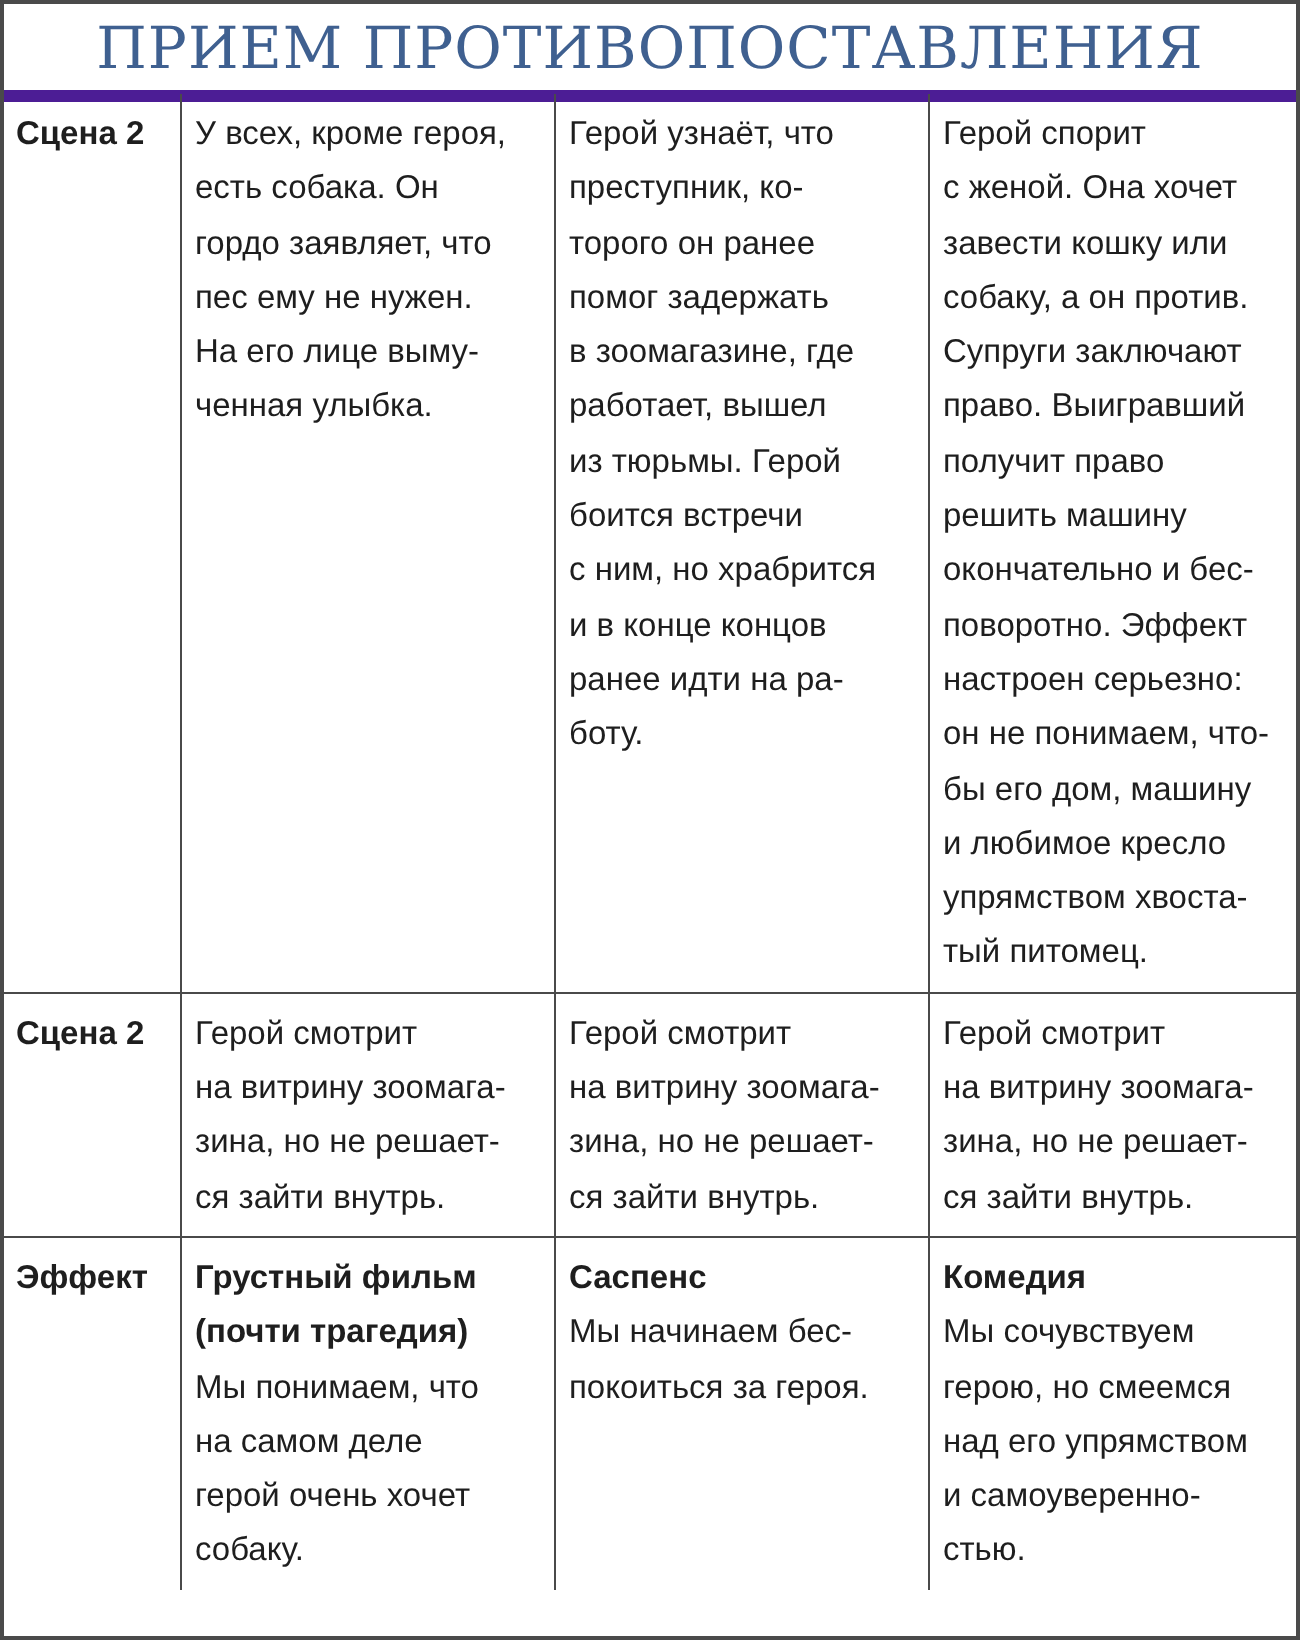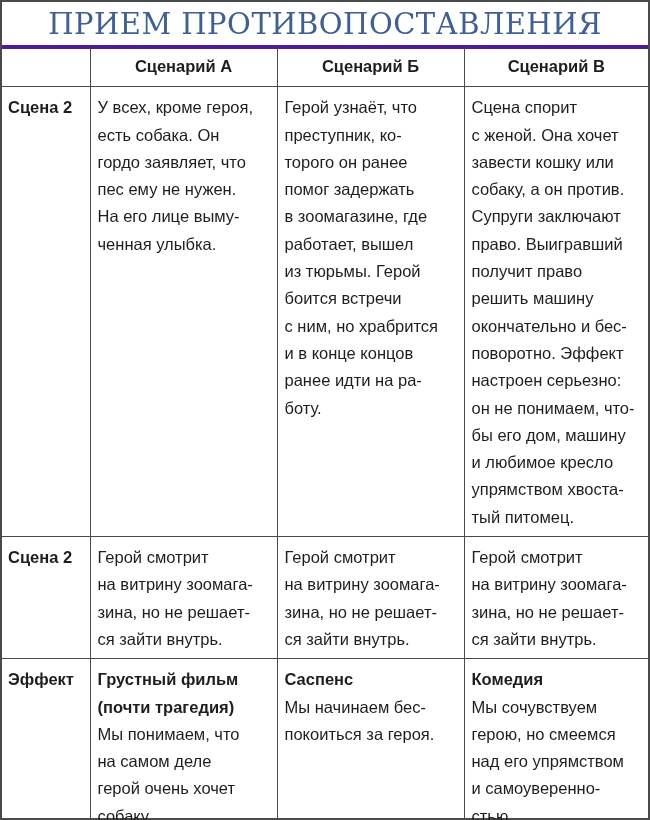--- a/index.html
+++ b/index.html
@@ -3,21 +3,21 @@
 <meta charset="utf-8">
 <style>
   html, body { margin:0; padding:0; background:#ffffff; }
   body { width:650px; height:820px; overflow:hidden; }
   .frame {
     position:absolute; left:0; top:0; width:646px; height:816px;
     border:2px solid #4a4a4a; background:#fff;
   }
   .title {
     position:absolute; left:0; top:0; width:646px; height:43px;
-    border-bottom:4px solid #4c1d95;
+    border-bottom:6px solid #4c1d95;
     display:flex; align-items:center; justify-content:center;
     font-family:"DejaVu Serif","Liberation Serif",serif;
     font-size:29px; color:#3f6090; letter-spacing:0.5px;
   }
   table {
     position:absolute; left:0; top:45px; width:646px;
     border-collapse:collapse; table-layout:fixed;
     font-family:"Liberation Sans","DejaVu Sans",sans-serif;
     color:#1e1e1e;
   }
@@ -52,26 +52,20 @@
   <div class="title">ПРИЕМ ПРОТИВОПОСТАВЛЕНИЯ</div>
 
   <table>
     <colgroup>
         <col class="c0">
         <col class="c1">
         <col class="c2">
         <col class="c3">
       </colgroup>
     <tbody>
-        <tr>
-      <th></th>
-      <th>Сценарий А</th>
-      <th>Сценарий Б</th>
-      <th>Сценарий В</th>
-    </tr>
 
     <tr class="r1">
       <td class="rowlabel">Сцена 2</td>
       <td>
             <span class="line">У всех, кроме героя,</span>
             <span class="line">есть собака. Он</span>
             <span class="line">гордо заявляет, что</span>
             <span class="line">пес ему не нужен.</span>
             <span class="line">На его лице выму-</span>
             <span class="line">ченная улыбка.</span>
@@ -84,21 +78,21 @@
             <span class="line">в зоомагазине, где</span>
             <span class="line">работает, вышел</span>
             <span class="line">из тюрьмы. Герой</span>
             <span class="line">боится встречи</span>
             <span class="line">с ним, но храбрится</span>
             <span class="line">и в конце концов</span>
             <span class="line">ранее идти на ра-</span>
             <span class="line">боту.</span>
           </td>
       <td>
-            <span class="line">Сцена спорит</span>
+            <span class="line">Герой спорит</span>
             <span class="line">с женой. Она хочет</span>
             <span class="line">завести кошку или</span>
             <span class="line">собаку, а он против.</span>
             <span class="line">Супруги заключают</span>
             <span class="line">право. Выигравший</span>
             <span class="line">получит право</span>
             <span class="line">решить машину</span>
             <span class="line">окончательно и бес-</span>
             <span class="line">поворотно. Эффект</span>
             <span class="line">настроен серьезно:</span>

